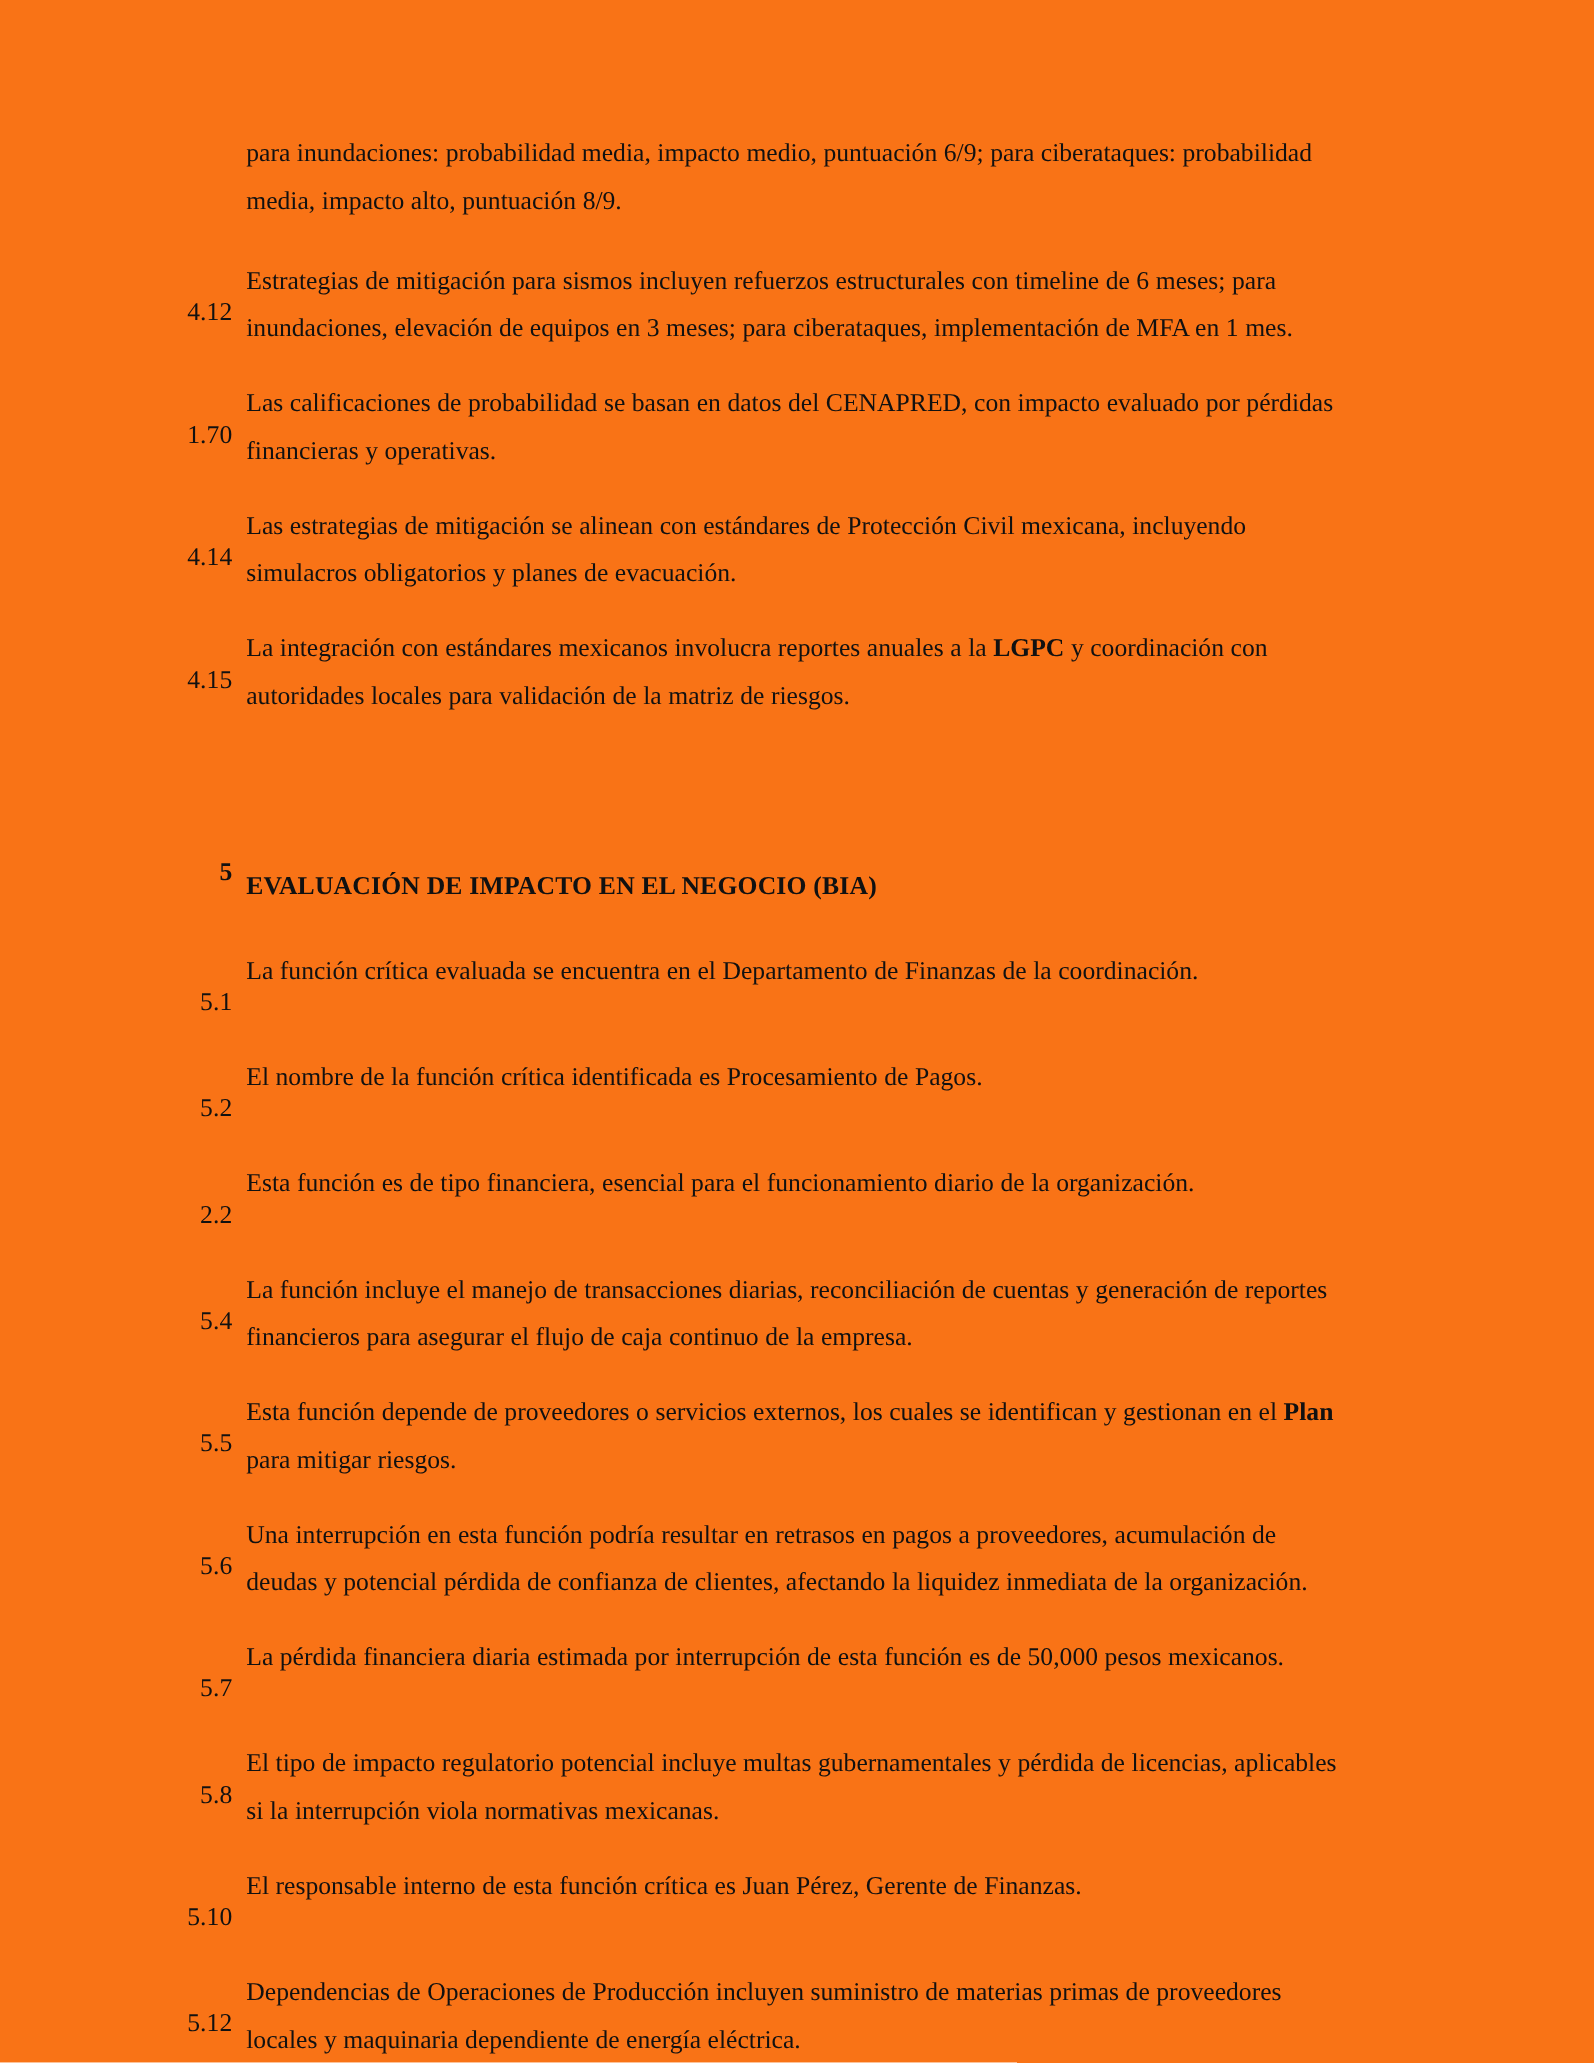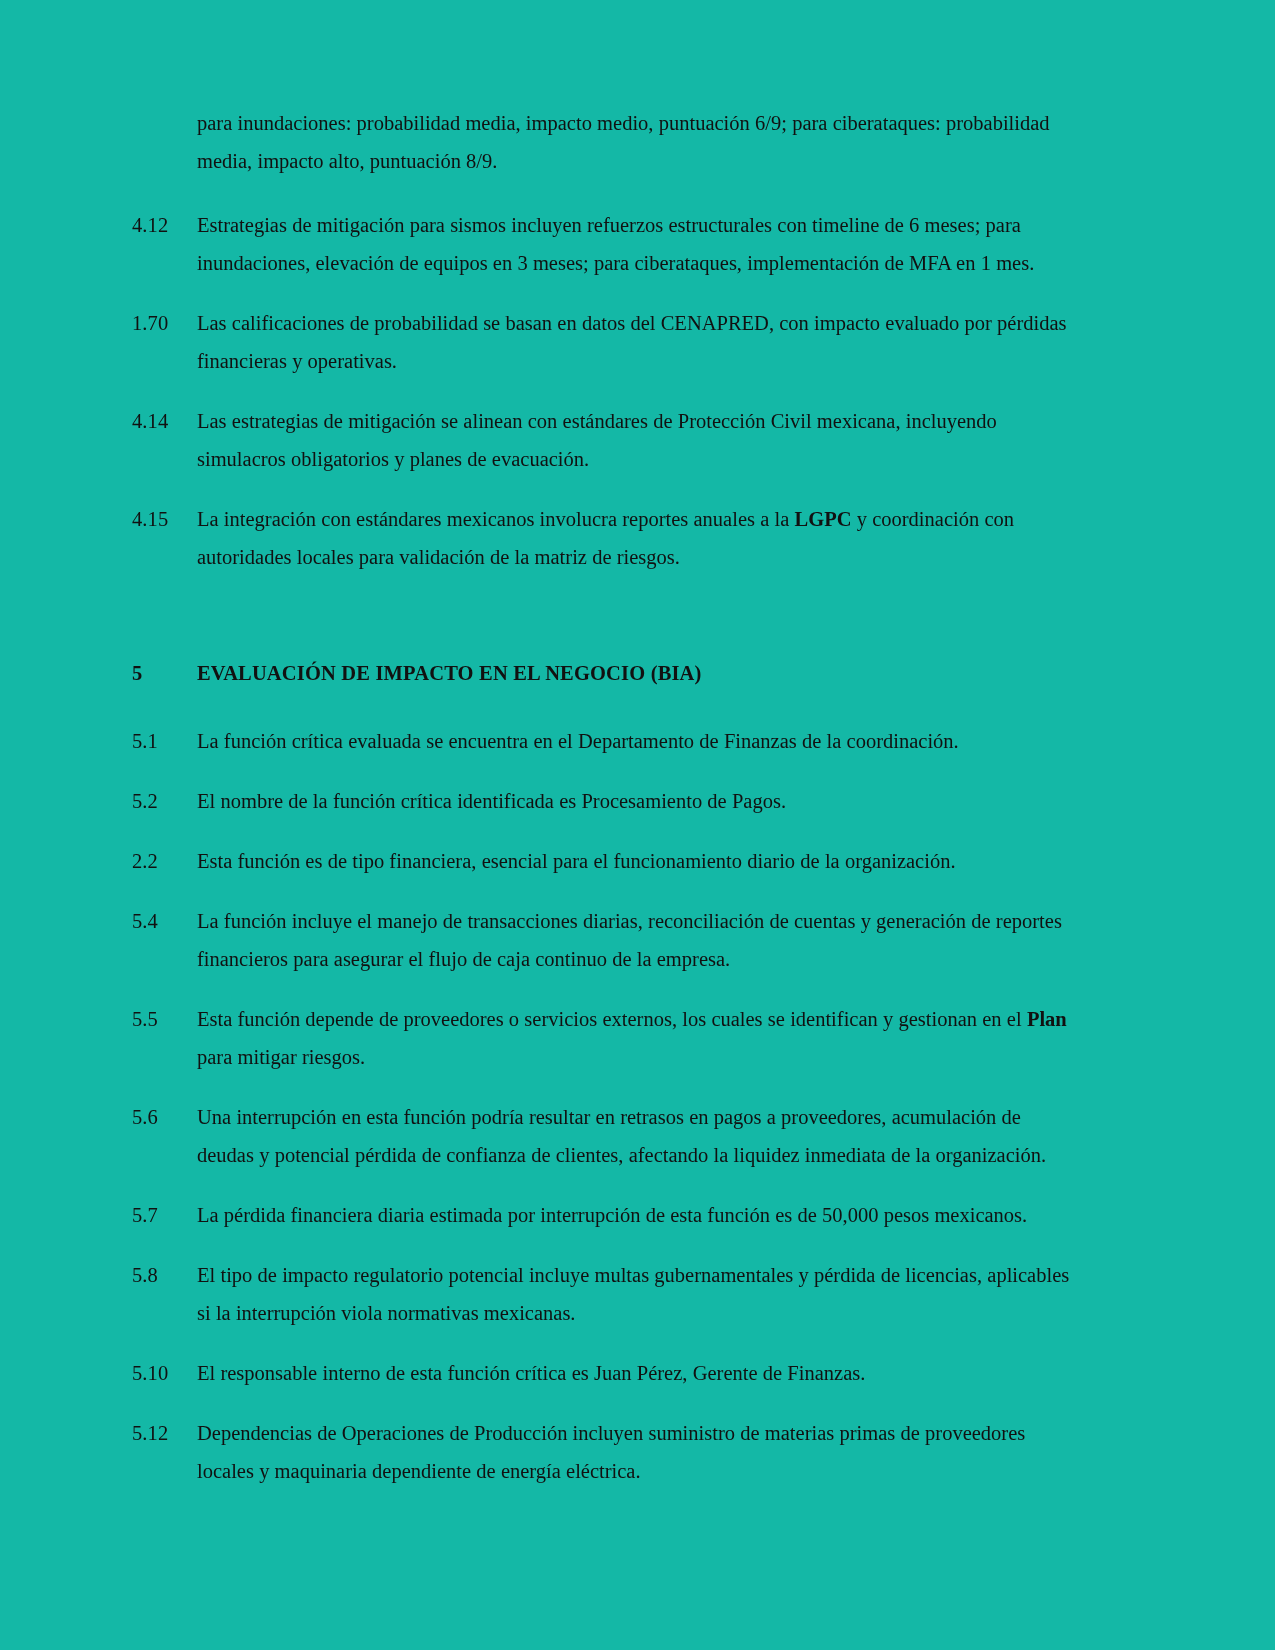--- a/index.html
+++ b/index.html
@@ -6,21 +6,21 @@
   html, body {
     margin: 0;
     padding: 0;
     background: #ffffff;
   }
 
   .page {
     position: relative;
     width: 1275px;
     height: 1650px;
-    background: #14b8a6;
+    background: #f97316;
     margin: 0 auto;
     overflow: hidden;
     font-family: "Liberation Serif", "DejaVu Serif", serif;
     color: #111111;
     -webkit-font-smoothing: antialiased;
   }
 
   .doc-body {
     position: absolute;
     left: 132px;
@@ -31,25 +31,27 @@
   
   .clause {
     display: flex;
     align-items: flex-start;
     margin-bottom: 22px;
   }
 
   .clause-number {
     flex: 0 0 54px;
     width: 54px;
+    text-align: right;
     font-size: 20.5px;
     line-height: 38px;
     letter-spacing: 0.1px;
     color: #111111;
     white-space: nowrap;
+    margin-top: 25px;
   }
 
   .clause-text {
     flex: 1 1 auto;
     padding-left: 11px;
     font-size: 20.5px;
     line-height: 38px;
     text-align: left;
     color: #111111;
     word-spacing: 0.1px;
@@ -76,20 +78,21 @@
     font-weight: bold;
     font-size: 20.5px;
     line-height: 38px;
   }
 
   .section-heading .clause-text {
     font-weight: bold;
     font-size: 20.5px;
     line-height: 38px;
     letter-spacing: 0.15px;
+    margin-top: 36px;
   }
 
   b, strong {
     font-weight: bold;
   }
 </style>
 </head>
 <body>
 
 <div class="page">

